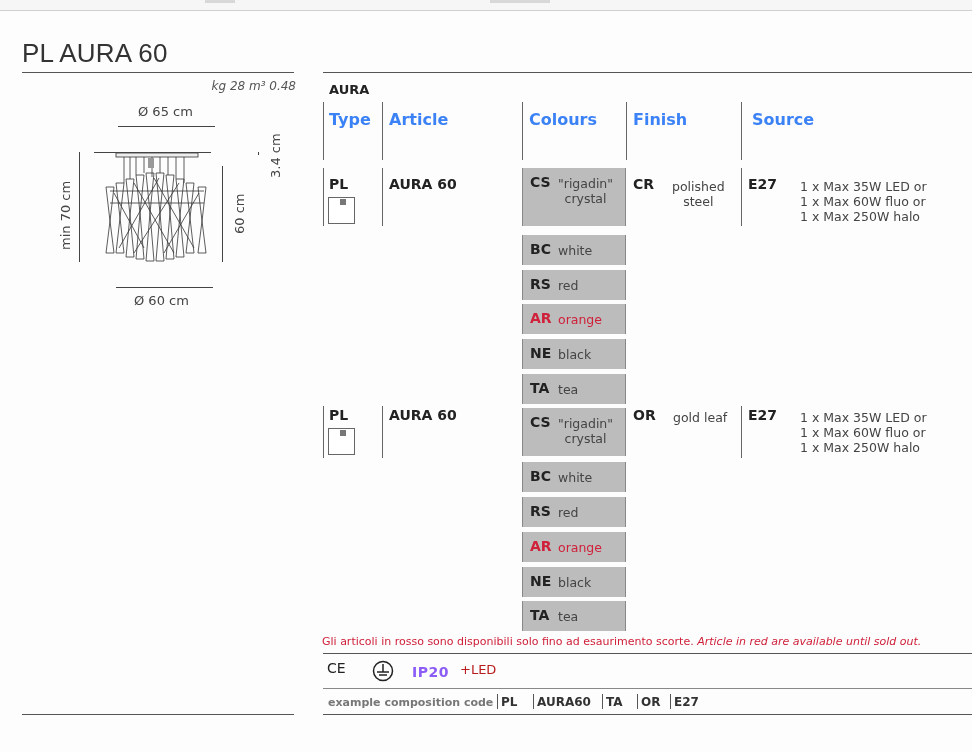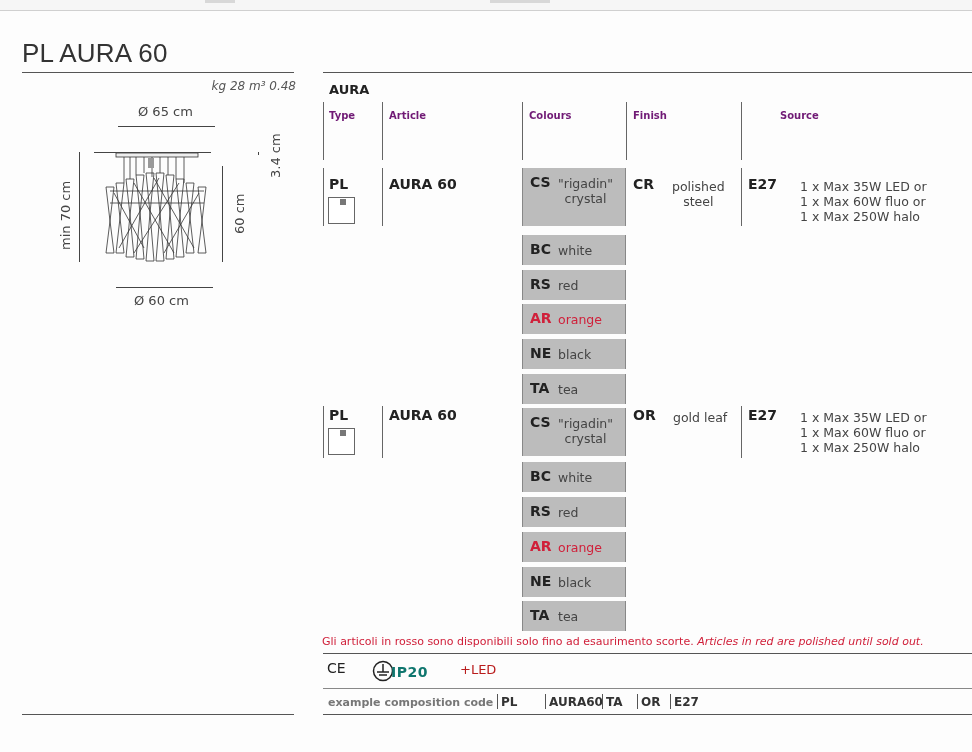--- a/index.html
+++ b/index.html
@@ -11,37 +11,37 @@
   .title { position: absolute; left: 22px; top: 38px; font-family: "Liberation Sans", sans-serif;
            font-size: 26px; font-weight: 300; color: #333; letter-spacing: 0.2px; }
   .rule { position: absolute; height: 1px; background: #555; }
   .meta { position: absolute; right: 676px; top: 79px; font-size: 12px; font-style: italic; color: #555;
           font-family: "DejaVu Sans", sans-serif; }
   .dim { position: absolute; font-size: 13px; color: #444; font-family: "DejaVu Sans", sans-serif; white-space: nowrap; }
   .vtext { transform: rotate(-90deg); transform-origin: left top; }
   .line { position: absolute; background: #444; }
 
   .tbl-title { position: absolute; left: 329px; top: 82px; font-weight: bold; font-size: 13px; color: #222; }
-  .col-head { position: absolute; top: 110px; font-weight: bold; font-size: 10px; color: #701a75; }
+  .col-head { position: absolute; top: 110px; font-weight: bold; font-size: 16px; color: #3b82f6; }
   .vsep { position: absolute; width: 1px; background: #666; }
   .cell-bold { position: absolute; font-weight: bold; font-size: 14px; color: #222; }
   .type-icon { position: absolute; width: 27px; height: 27px; border: 1px solid #666; background: #fff; box-sizing: border-box; }
   .type-icon .dot { position: absolute; left: 11px; top: 1px; width: 6px; height: 6px; background: #777; }
   .swatch { position: absolute; left: 522px; width: 104px; background: #bcbcbc; border-left: 1px solid #888; border-right: 1px solid #888; box-sizing: border-box; }
   .swatch .code { position: absolute; left: 7px; top: 6px; font-weight: bold; font-size: 14px; color: #222; }
   .swatch .name { position: absolute; left: 35px; top: 8px; font-size: 12.5px; color: #444; line-height: 15px; }
   .swatch.red .code, .swatch.red .name { color: #d0203a; }
   .finish-code { position: absolute; font-weight: bold; font-size: 14px; color: #222; }
   .finish-name { position: absolute; font-size: 12.5px; color: #444; line-height: 15px; margin-left: 11px; }
   .source-code { position: absolute; font-weight: bold; font-size: 14px; color: #222; }
   .source-desc { position: absolute; font-size: 12.5px; color: #444; line-height: 15px; white-space: pre; }
   .note { position: absolute; left: 322px; top: 635px; font-size: 11px; color: #d0203a; white-space: nowrap; }
   .note i { font-style: italic; }
   .cert { position: absolute; top: 660px; font-size: 14px; color: #222; }
-  .ip { position: absolute; left: 391px; top: 664px; font-size: 14px; font-weight: bold; color: #0f766e; letter-spacing: 0.5px; }
+  .ip { position: absolute; left: 412px; top: 664px; font-size: 14px; font-weight: bold; color: #8b5cf6; letter-spacing: 0.5px; }
   .led { position: absolute; left: 460px; top: 662px; font-size: 13px; color: #b91c1c; }
   .comp-label { position: absolute; left: 328px; top: 696px; font-size: 11px; font-weight: bold; color: #777; }
   .comp-seg { position: absolute; top: 694px; font-size: 12px; font-weight: bold; color: #333; border-left: 1px solid #555; padding-left: 3px; height: 15px; line-height: 16px; }
 </style>
 </head>
 <body>
 
 <div class="topstrip">
   <div class="tick" style="left:205px;width:30px;"></div>
   <div class="tick" style="left:490px;width:60px;"></div>
@@ -102,21 +102,21 @@
 <div class="vsep" style="left:323px;top:102px;height:58px;"></div>
 <div class="vsep" style="left:382px;top:102px;height:58px;"></div>
 <div class="vsep" style="left:522px;top:102px;height:58px;"></div>
 <div class="vsep" style="left:626px;top:102px;height:58px;"></div>
 <div class="vsep" style="left:741px;top:102px;height:58px;"></div>
 
 <div class="col-head" style="left:329px;">Type</div>
 <div class="col-head" style="left:389px;">Article</div>
 <div class="col-head" style="left:529px;">Colours</div>
 <div class="col-head" style="left:633px;">Finish</div>
-<div class="col-head" style="left:780px;">Source</div>
+<div class="col-head" style="left:752px;">Source</div>
 
 <div class="vsep" style="left:323px;top:168px;height:58px;"></div>
 <div class="vsep" style="left:382px;top:168px;height:58px;"></div>
 <div class="vsep" style="left:741px;top:168px;height:58px;"></div>
 <div class="cell-bold" style="left:329px;top:176px;">PL</div>
 <div class="type-icon" style="left:328px;top:197px;">
     <div class="dot"></div>
   </div>
 <div class="cell-bold" style="left:389px;top:176px;">AURA 60</div>
 
@@ -191,36 +191,36 @@
 
 <div class="finish-code" style="left:633px;top:407px;">OR</div>
 <div class="finish-name" style="left:662px;top:410px;">gold leaf</div>
 <div class="source-code" style="left:748px;top:407px;">E27</div>
 <div class="source-desc" style="left:800px;top:410px;">1 x Max 35W LED or
 1 x Max 60W fluo or
 1 x Max 250W halo</div>
 
 <div class="note">
   <span>Gli articoli in rosso sono disponibili solo fino ad esaurimento scorte.</span>
-  <i>Articles in red are polished until sold out.</i>
+  <i>Article in red are available until sold out.</i>
 </div>
 <div class="rule" style="left:323px;top:653px;width:649px;"></div>
 
 <div class="cert" style="left:327px;">CE</div>
 <svg style="position:absolute;left:372px;top:660px;" width="22" height="22" viewBox="0 0 22 22">
   <circle cx="11" cy="11" r="9.5" stroke="#222" stroke-width="1.5" fill="none"></circle>
   <line x1="11" y1="4" x2="11" y2="12" stroke="#222" stroke-width="1.5"></line>
   <line x1="5" y1="12" x2="17" y2="12" stroke="#222" stroke-width="1.5"></line>
   <line x1="7" y1="15" x2="15" y2="15" stroke="#222" stroke-width="1.5"></line>
 </svg>
 <div class="ip">IP20</div>
 <div class="led">+LED</div>
 <div class="rule" style="left:323px;top:688px;width:649px;background:#888;"></div>
 
 <div class="comp-label">example composition code</div>
 <div class="comp-seg" style="left:497px;">PL</div>
-<div class="comp-seg" style="left:533px;margin-left:12px;">AURA60</div>
+<div class="comp-seg" style="left:533px;">AURA60</div>
 <div class="comp-seg" style="left:602px;">TA</div>
 <div class="comp-seg" style="left:637px;">OR</div>
 <div class="comp-seg" style="left:670px;">E27</div>
 
 <div class="rule" style="left:22px;top:714px;width:272px;"></div>
 <div class="rule" style="left:323px;top:714px;width:649px;"></div>
 
 </body></html>

